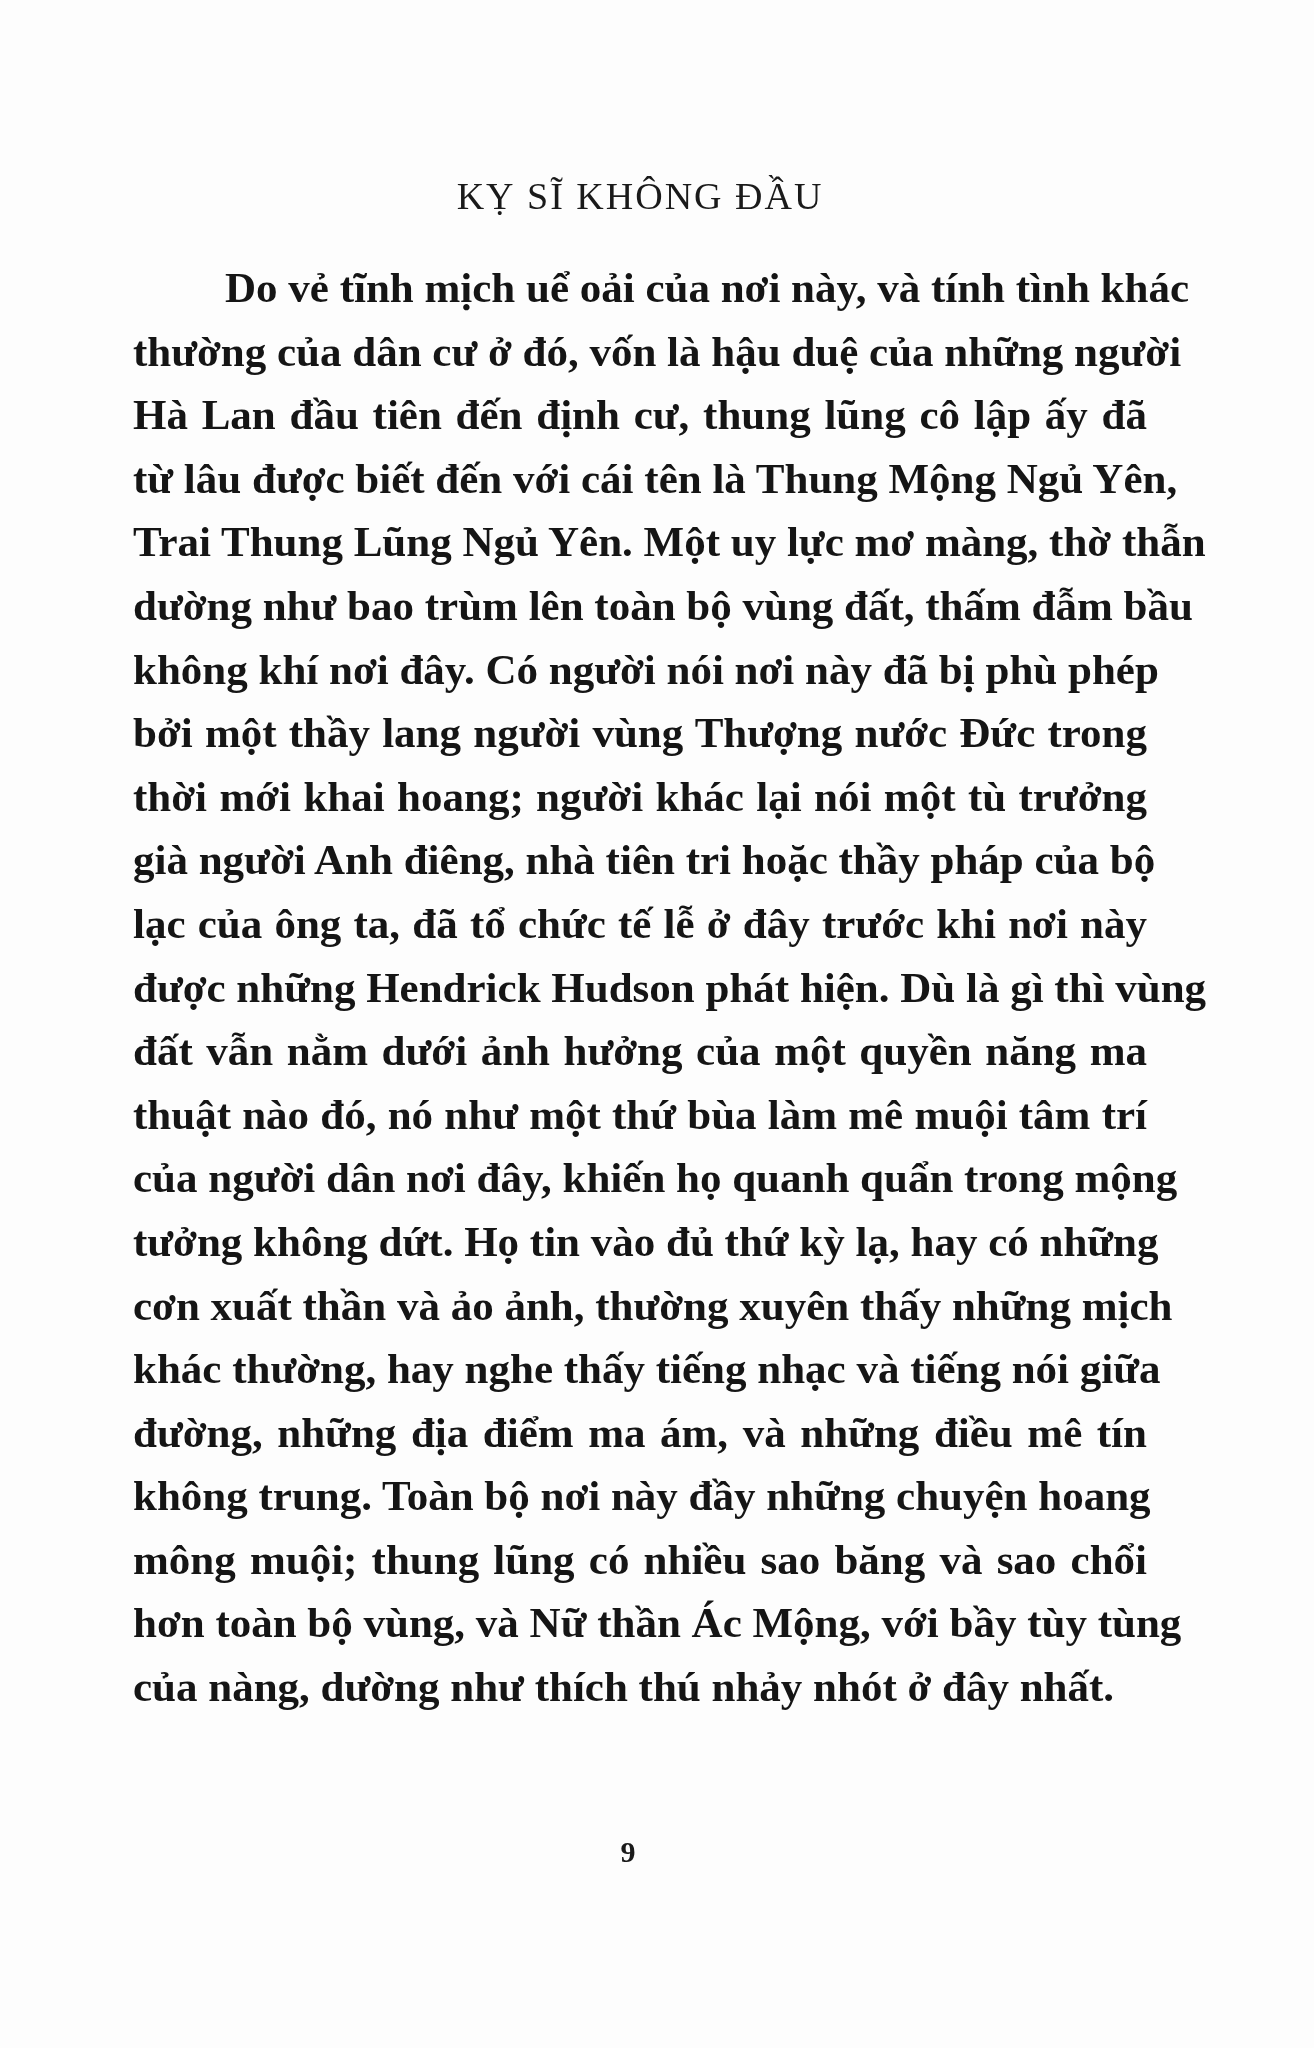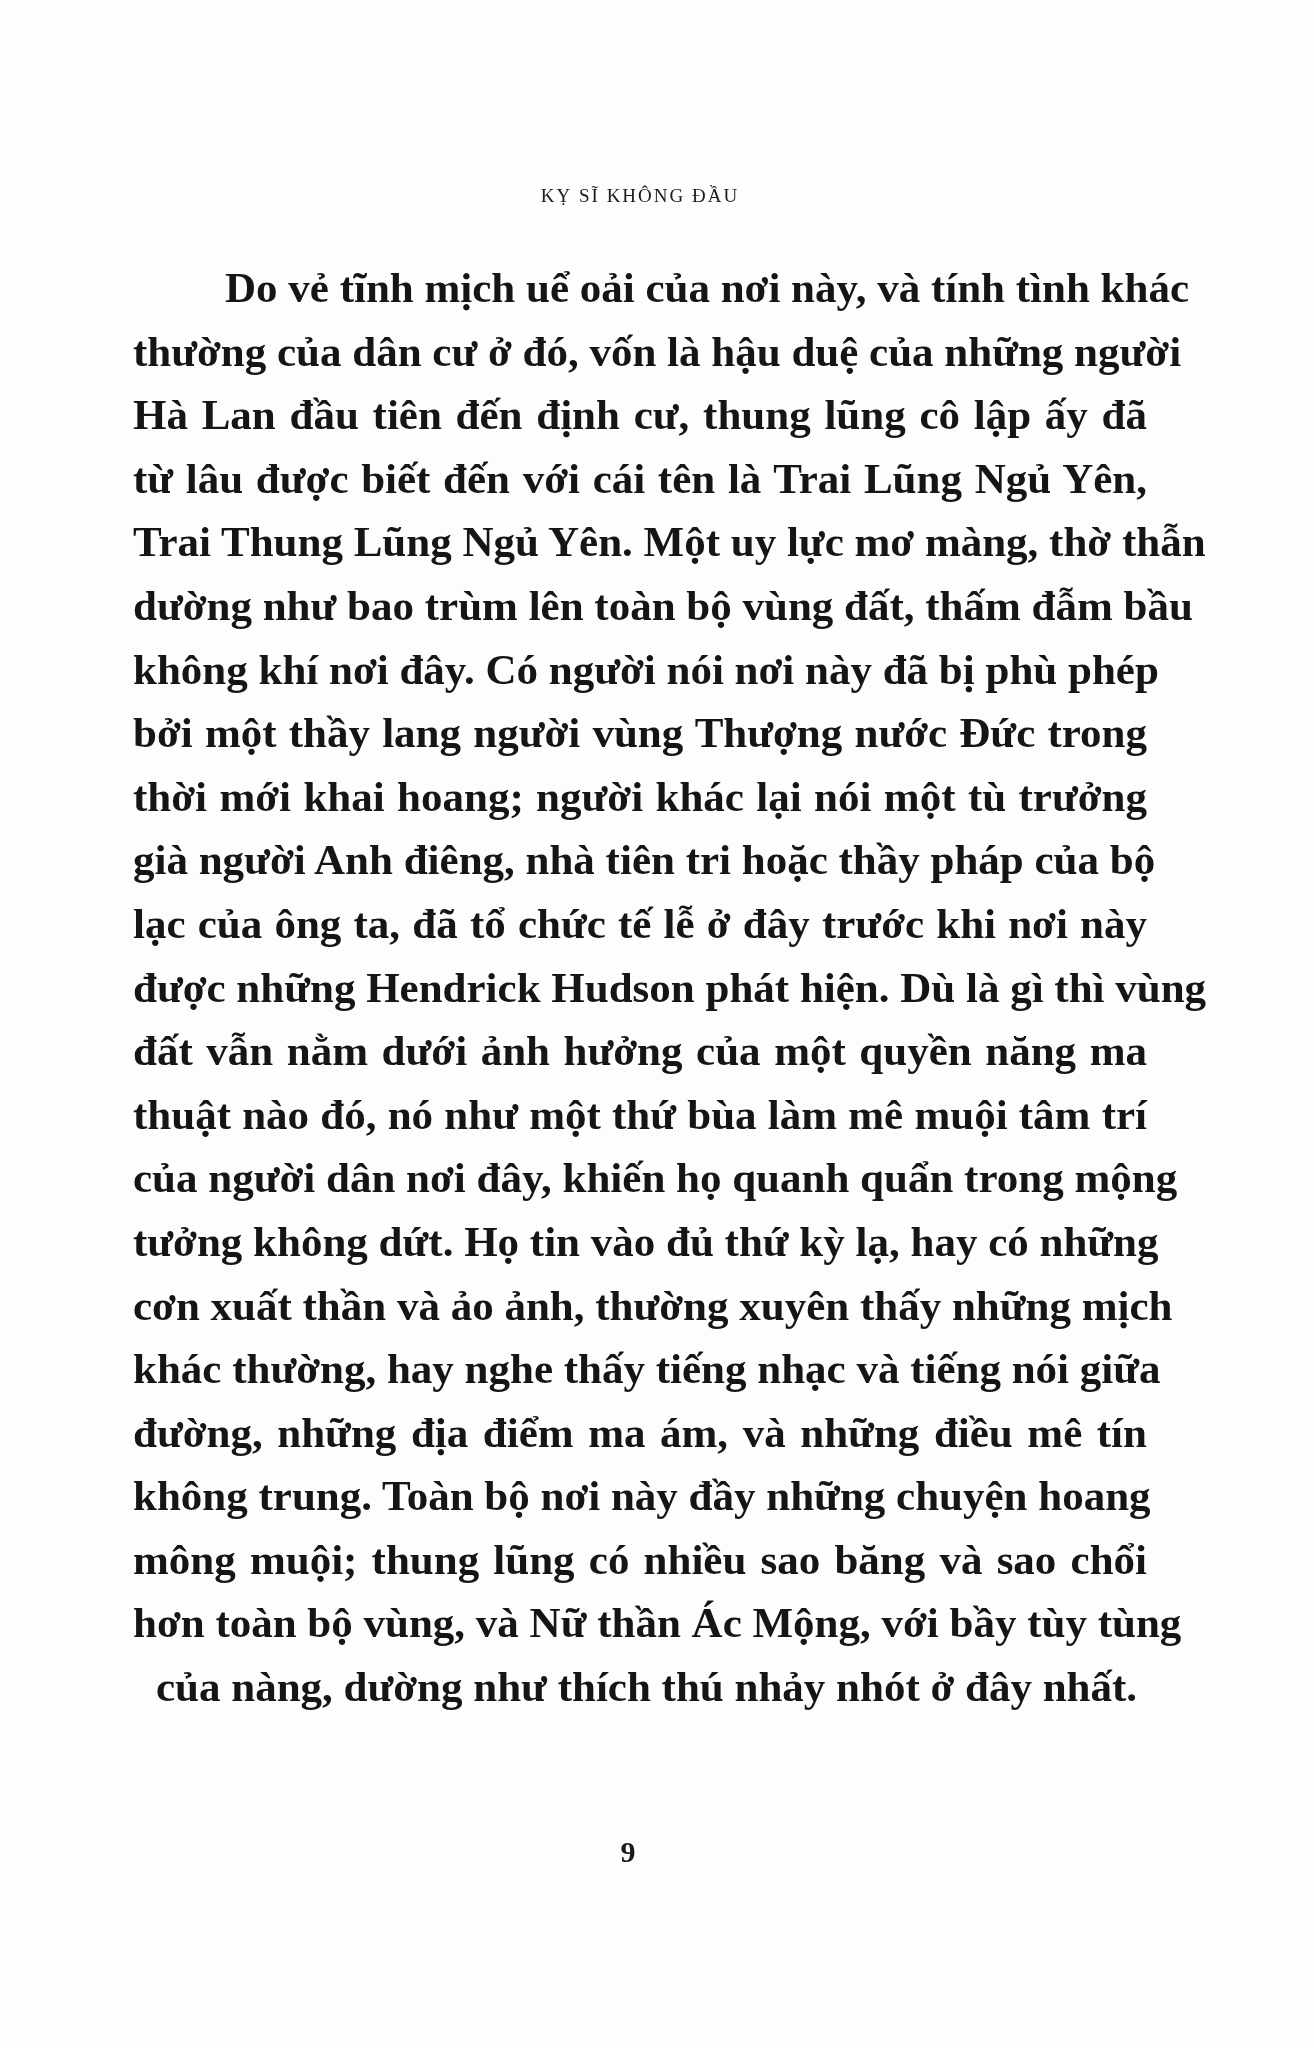--- a/index.html
+++ b/index.html
@@ -20,21 +20,21 @@
       left: 0; top: 0;
       width: 1314px; height: 2048px;
       background: #fdfdfd;
     }
     .running-head {
       position: absolute;
       top: 176px;
       left: 0;
       width: 1280px;
       text-align: center;
-      font-size: 19px;
+      font-size: 38px;
       letter-spacing: 2px;
       line-height: 40px;
       color: #1a1a1a;
     }
     .body-text {
       position: absolute;
       left: 133px;
       top: 256px;
       width: 1014px;
       font-weight: bold;
@@ -47,21 +47,20 @@
       white-space: nowrap;
       text-align: justify;
       text-align-last: justify;
       color: #151515;
     }
     .line.first {
       padding-left: 92px;
     }
     .line.last {
       text-align-last: left;
-      margin-left: 23px;
     }
     .page-number {
       position: absolute;
       top: 1832px;
       left: 0;
       width: 1256px;
       text-align: center;
       font-size: 30px;
       font-weight: bold;
       line-height: 40px;
@@ -71,21 +70,21 @@
 </head>
 <body>
 
 <div class="page">
   <div class="running-head">KỴ SĨ KHÔNG ĐẦU</div>
 
   <div class="body-text">
     <span class="line first">Do vẻ tĩnh mịch uể oải của nơi này, và tính tình khác</span>
     <span class="line">thường của dân cư ở đó, vốn là hậu duệ của những người</span>
     <span class="line">Hà Lan đầu tiên đến định cư, thung lũng cô lập ấy đã</span>
-    <span class="line">từ lâu được biết đến với cái tên là Trai Lũng Ngủ Yên,</span>
+    <span class="line">từ lâu được biết đến với cái tên là Thung Mộng Ngủ Yên,</span>
     <span class="line">Trai Thung Lũng Ngủ Yên. Một uy lực mơ màng, thờ thẫn</span>
     <span class="line">dường như bao trùm lên toàn bộ vùng đất, thấm đẫm bầu</span>
     <span class="line">không khí nơi đây. Có người nói nơi này đã bị phù phép</span>
     <span class="line">bởi một thầy lang người vùng Thượng nước Đức trong</span>
     <span class="line">thời mới khai hoang; người khác lại nói một tù trưởng</span>
     <span class="line">già người Anh điêng, nhà tiên tri hoặc thầy pháp của bộ</span>
     <span class="line">lạc của ông ta, đã tổ chức tế lễ ở đây trước khi nơi này</span>
     <span class="line">được những Hendrick Hudson phát hiện. Dù là gì thì vùng</span>
     <span class="line">đất vẫn nằm dưới ảnh hưởng của một quyền năng ma</span>
     <span class="line">thuật nào đó, nó như một thứ bùa làm mê muội tâm trí</span>

